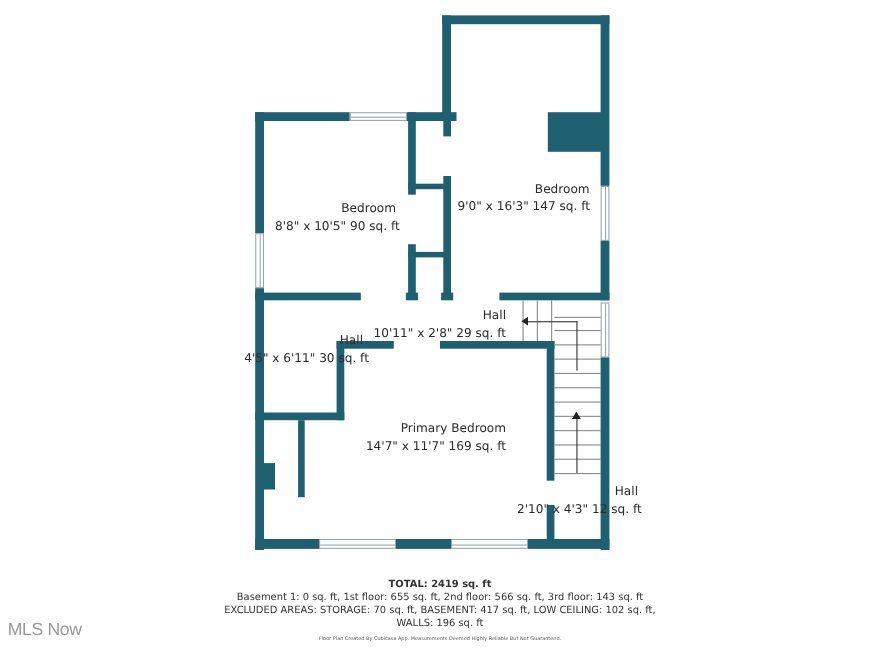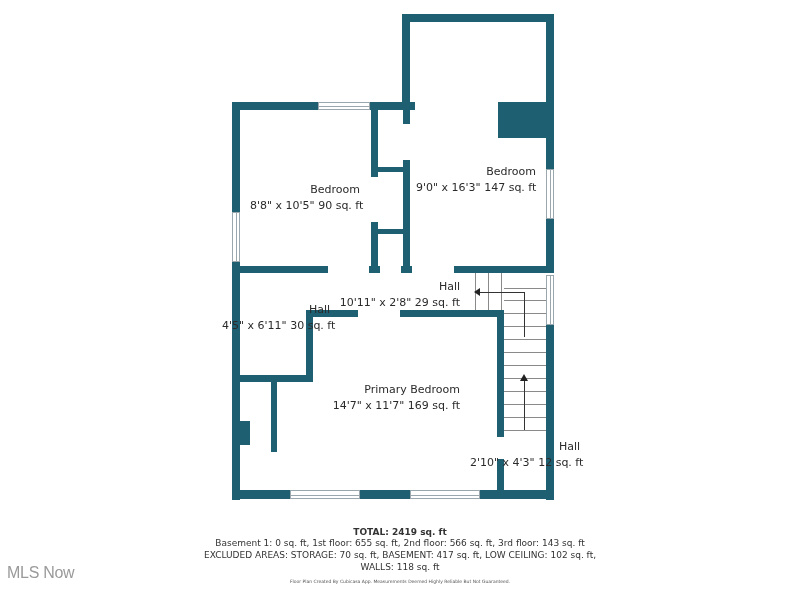--- a/index.html
+++ b/index.html
@@ -117,16 +117,16 @@
   </div>
   <div class="label" style="left:470px;top:439px;width:110px;">
     <span class="name">Hall</span>
     <span class="dims">2'10" x 4'3" 12 sq. ft</span>
   </div>
 </div>
 
 <div class="footer total">TOTAL: 2419 sq. ft</div>
 <div class="footer line1">Basement 1: 0 sq. ft, 1st floor: 655 sq. ft, 2nd floor: 566 sq. ft, 3rd floor: 143 sq. ft</div>
 <div class="footer line2">EXCLUDED AREAS: STORAGE: 70 sq. ft, BASEMENT: 417 sq. ft, LOW CEILING: 102 sq. ft,</div>
-<div class="footer line3">WALLS: 118 sq. ft</div>
+<div class="footer line3">WALLS: 196 sq. ft</div>
 <div class="footer disclaimer">Floor Plan Created By Cubicasa App. Measurements Deemed Highly Reliable But Not Guaranteed.</div>
 
 <div class="brand">MLS Now</div>
 
 </body></html>

